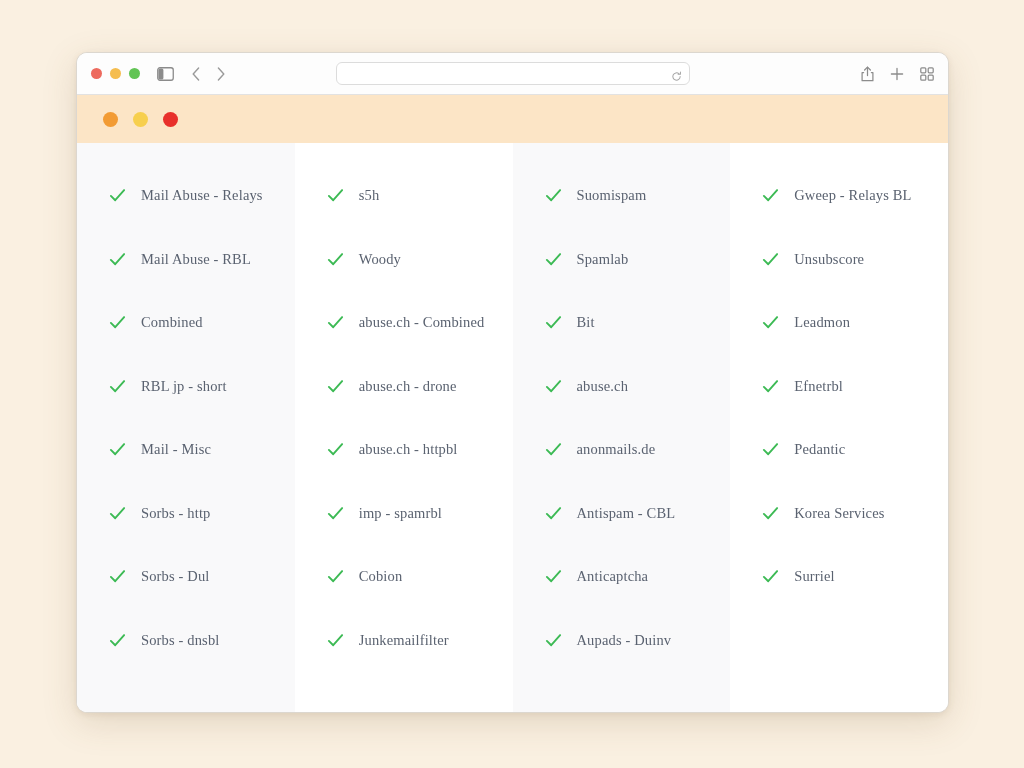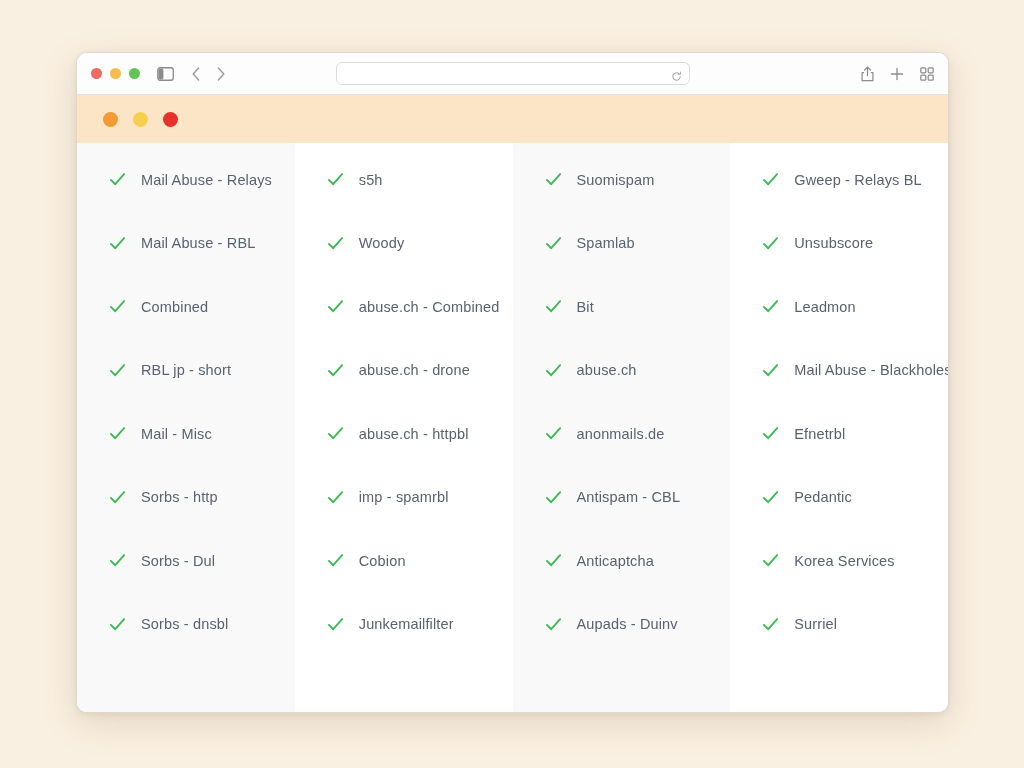--- a/index.html
+++ b/index.html
@@ -138,21 +138,22 @@
   #content-area {
     position: relative;
     height: 570px;
     background: #ffffff;
     display: flex;
     overflow: hidden;
   }
 
   .bl-column {
     width: 25%;
-    padding-top: 5px;
+    padding-top: 21px;
+    font-family: Liberation Serif, serif;
   }
   .bl-column.shaded { background: #f9f9fa; }
 
   .bl-item {
     height: 63.5px;
     display: flex;
     align-items: center;
     padding-left: 32px;
     gap: 15px;
   }
@@ -411,26 +412,20 @@
         <div class="bl-item">
           <span class="check-icon"><svg class="check-icon-svg" width="17" height="17" viewBox="0 0 18 18">
               <path d="M2 9.4l4.6 4.6L16 3.3" fill="none" stroke="#3cba54" stroke-width="2" stroke-linecap="round" stroke-linejoin="round"></path>
             </svg></span>
           <span class="bl-label">Leadmon</span>
         </div>
         <div class="bl-item">
           <span class="check-icon"><svg class="check-icon-svg" width="17" height="17" viewBox="0 0 18 18">
               <path d="M2 9.4l4.6 4.6L16 3.3" fill="none" stroke="#3cba54" stroke-width="2" stroke-linecap="round" stroke-linejoin="round"></path>
             </svg></span>
-          <span class="bl-label">Mail Abuse - Blackholes</span>
-        </div>
-        <div class="bl-item">
-          <span class="check-icon"><svg class="check-icon-svg" width="17" height="17" viewBox="0 0 18 18">
-              <path d="M2 9.4l4.6 4.6L16 3.3" fill="none" stroke="#3cba54" stroke-width="2" stroke-linecap="round" stroke-linejoin="round"></path>
-            </svg></span>
           <span class="bl-label">Efnetrbl</span>
         </div>
         <div class="bl-item">
           <span class="check-icon"><svg class="check-icon-svg" width="17" height="17" viewBox="0 0 18 18">
               <path d="M2 9.4l4.6 4.6L16 3.3" fill="none" stroke="#3cba54" stroke-width="2" stroke-linecap="round" stroke-linejoin="round"></path>
             </svg></span>
           <span class="bl-label">Pedantic</span>
         </div>
         <div class="bl-item">
           <span class="check-icon"><svg class="check-icon-svg" width="17" height="17" viewBox="0 0 18 18">

